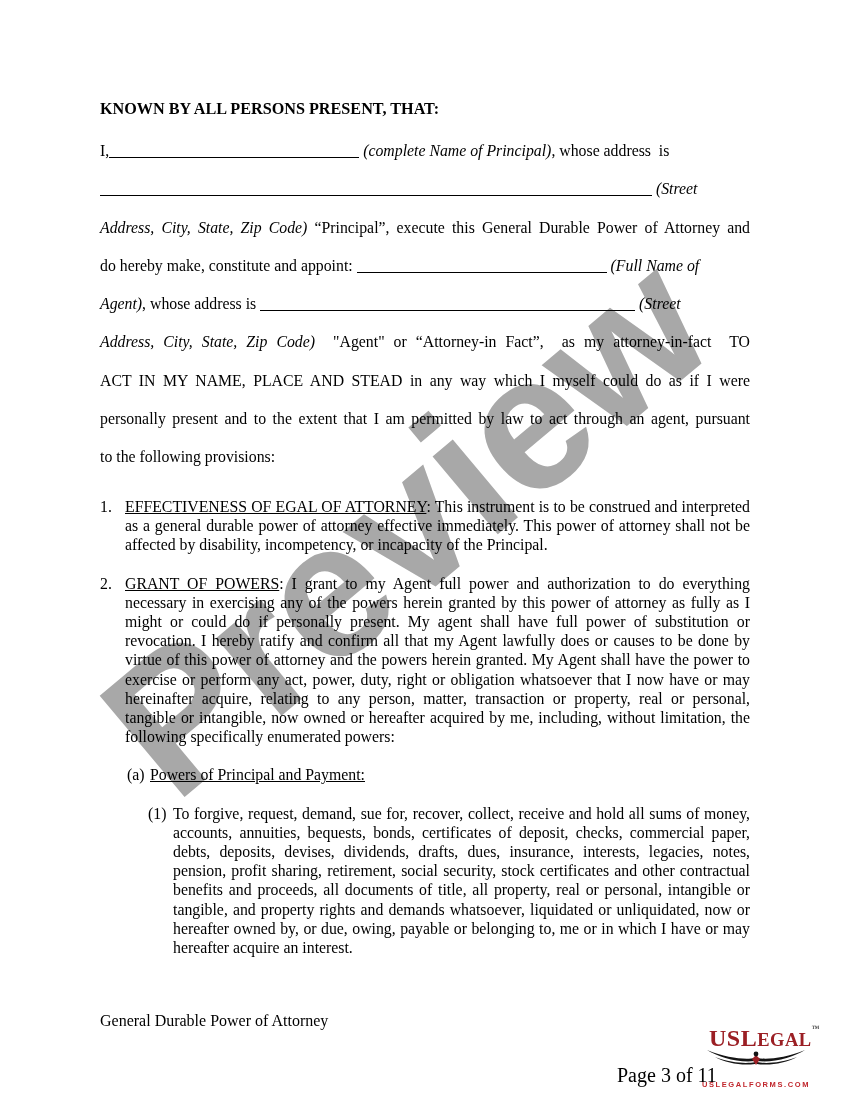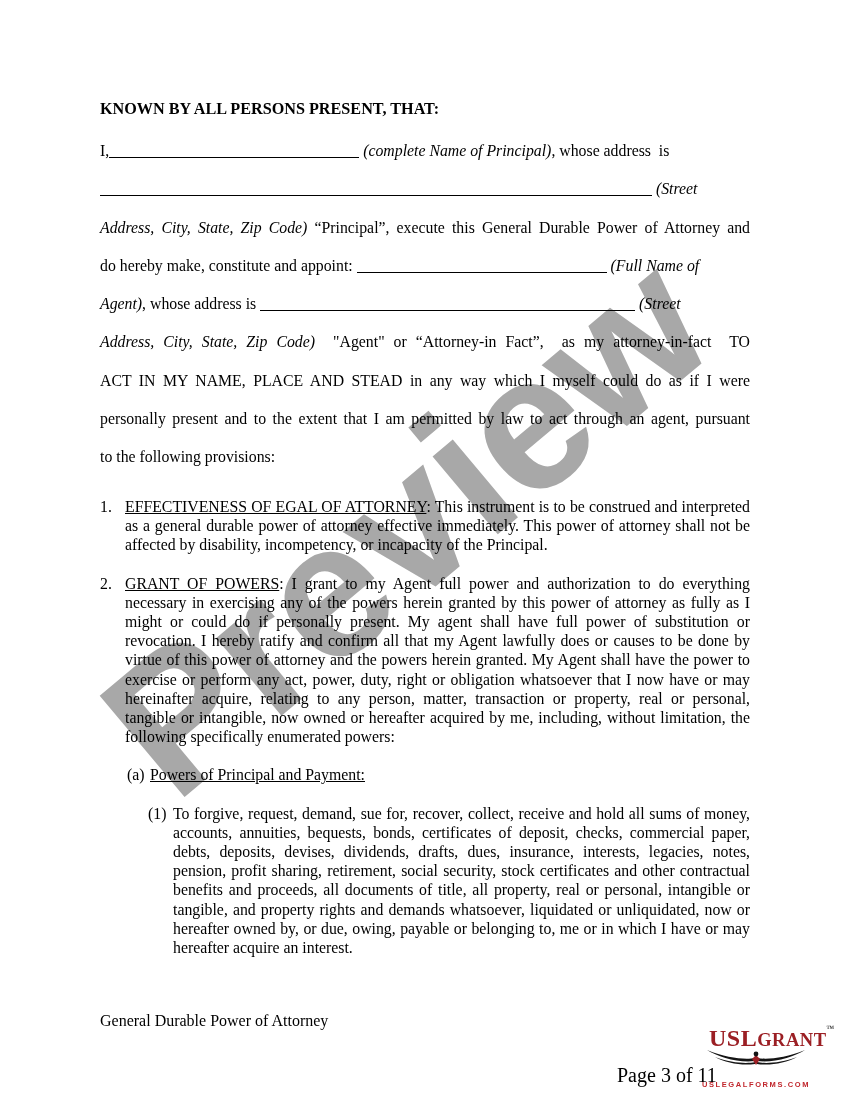--- a/index.html
+++ b/index.html
@@ -100,21 +100,21 @@
         <span class="lbl">(1)</span><span>To forgive, request, demand, sue for, recover, collect, receive and hold all sums of money, accounts, annuities, bequests, bonds, certificates of deposit, checks, commercial paper, debts, deposits, devises, dividends, drafts, dues, insurance, interests, legacies, notes, pension, profit sharing, retirement, social security, stock certificates and other contractual benefits and proceeds, all documents of title, all property, real or personal, intangible or tangible, and property rights and demands whatsoever, liquidated or unliquidated, now or hereafter owned by, or due, owing, payable or belonging to, me or in which I have or may hereafter acquire an interest.</span>
       </div>
 
     </div>
 
     <div class="footer-title">General Durable Power of Attorney</div>
 
     <div class="footer-page"><span>Page</span> <span class="b">3</span> <span>of</span> <span class="b">11</span></div>
 
     <div class="logo">
-      <div class="brand" style="color:#9b1f24;"><span class="big">USL</span><span class="small">GRANT</span><span class="tm">™</span></div>
+      <div class="brand" style="color:#9b1f24;"><span class="big">USL</span><span class="small">EGAL</span><span class="tm">™</span></div>
       <div class="eagle">
         <svg width="102" height="18" viewBox="0 0 102 18" xmlns="http://www.w3.org/2000/svg">
           <path d="M2,1 C22,9 40,11 50,9 L50,12 C33,14 13,8 2,1 Z" fill="#141414"></path>
           <path d="M100,1 C80,9 62,11 52,9 L52,12 C69,14 89,8 100,1 Z" fill="#141414"></path>
           <path d="M10,8 C26,14 42,15 50,13 L50,15 C37,17 21,14 10,8 Z" fill="#141414"></path>
           <path d="M92,8 C76,14 60,15 52,13 L52,15 C65,17 81,14 92,8 Z" fill="#141414"></path>
           <path d="M51,6 L55,10 L51,16 L47,10 Z" fill="#9b1f24"></path>
           <circle cx="51" cy="5" r="2.4" fill="#141414"></circle>
         </svg>
       </div>

